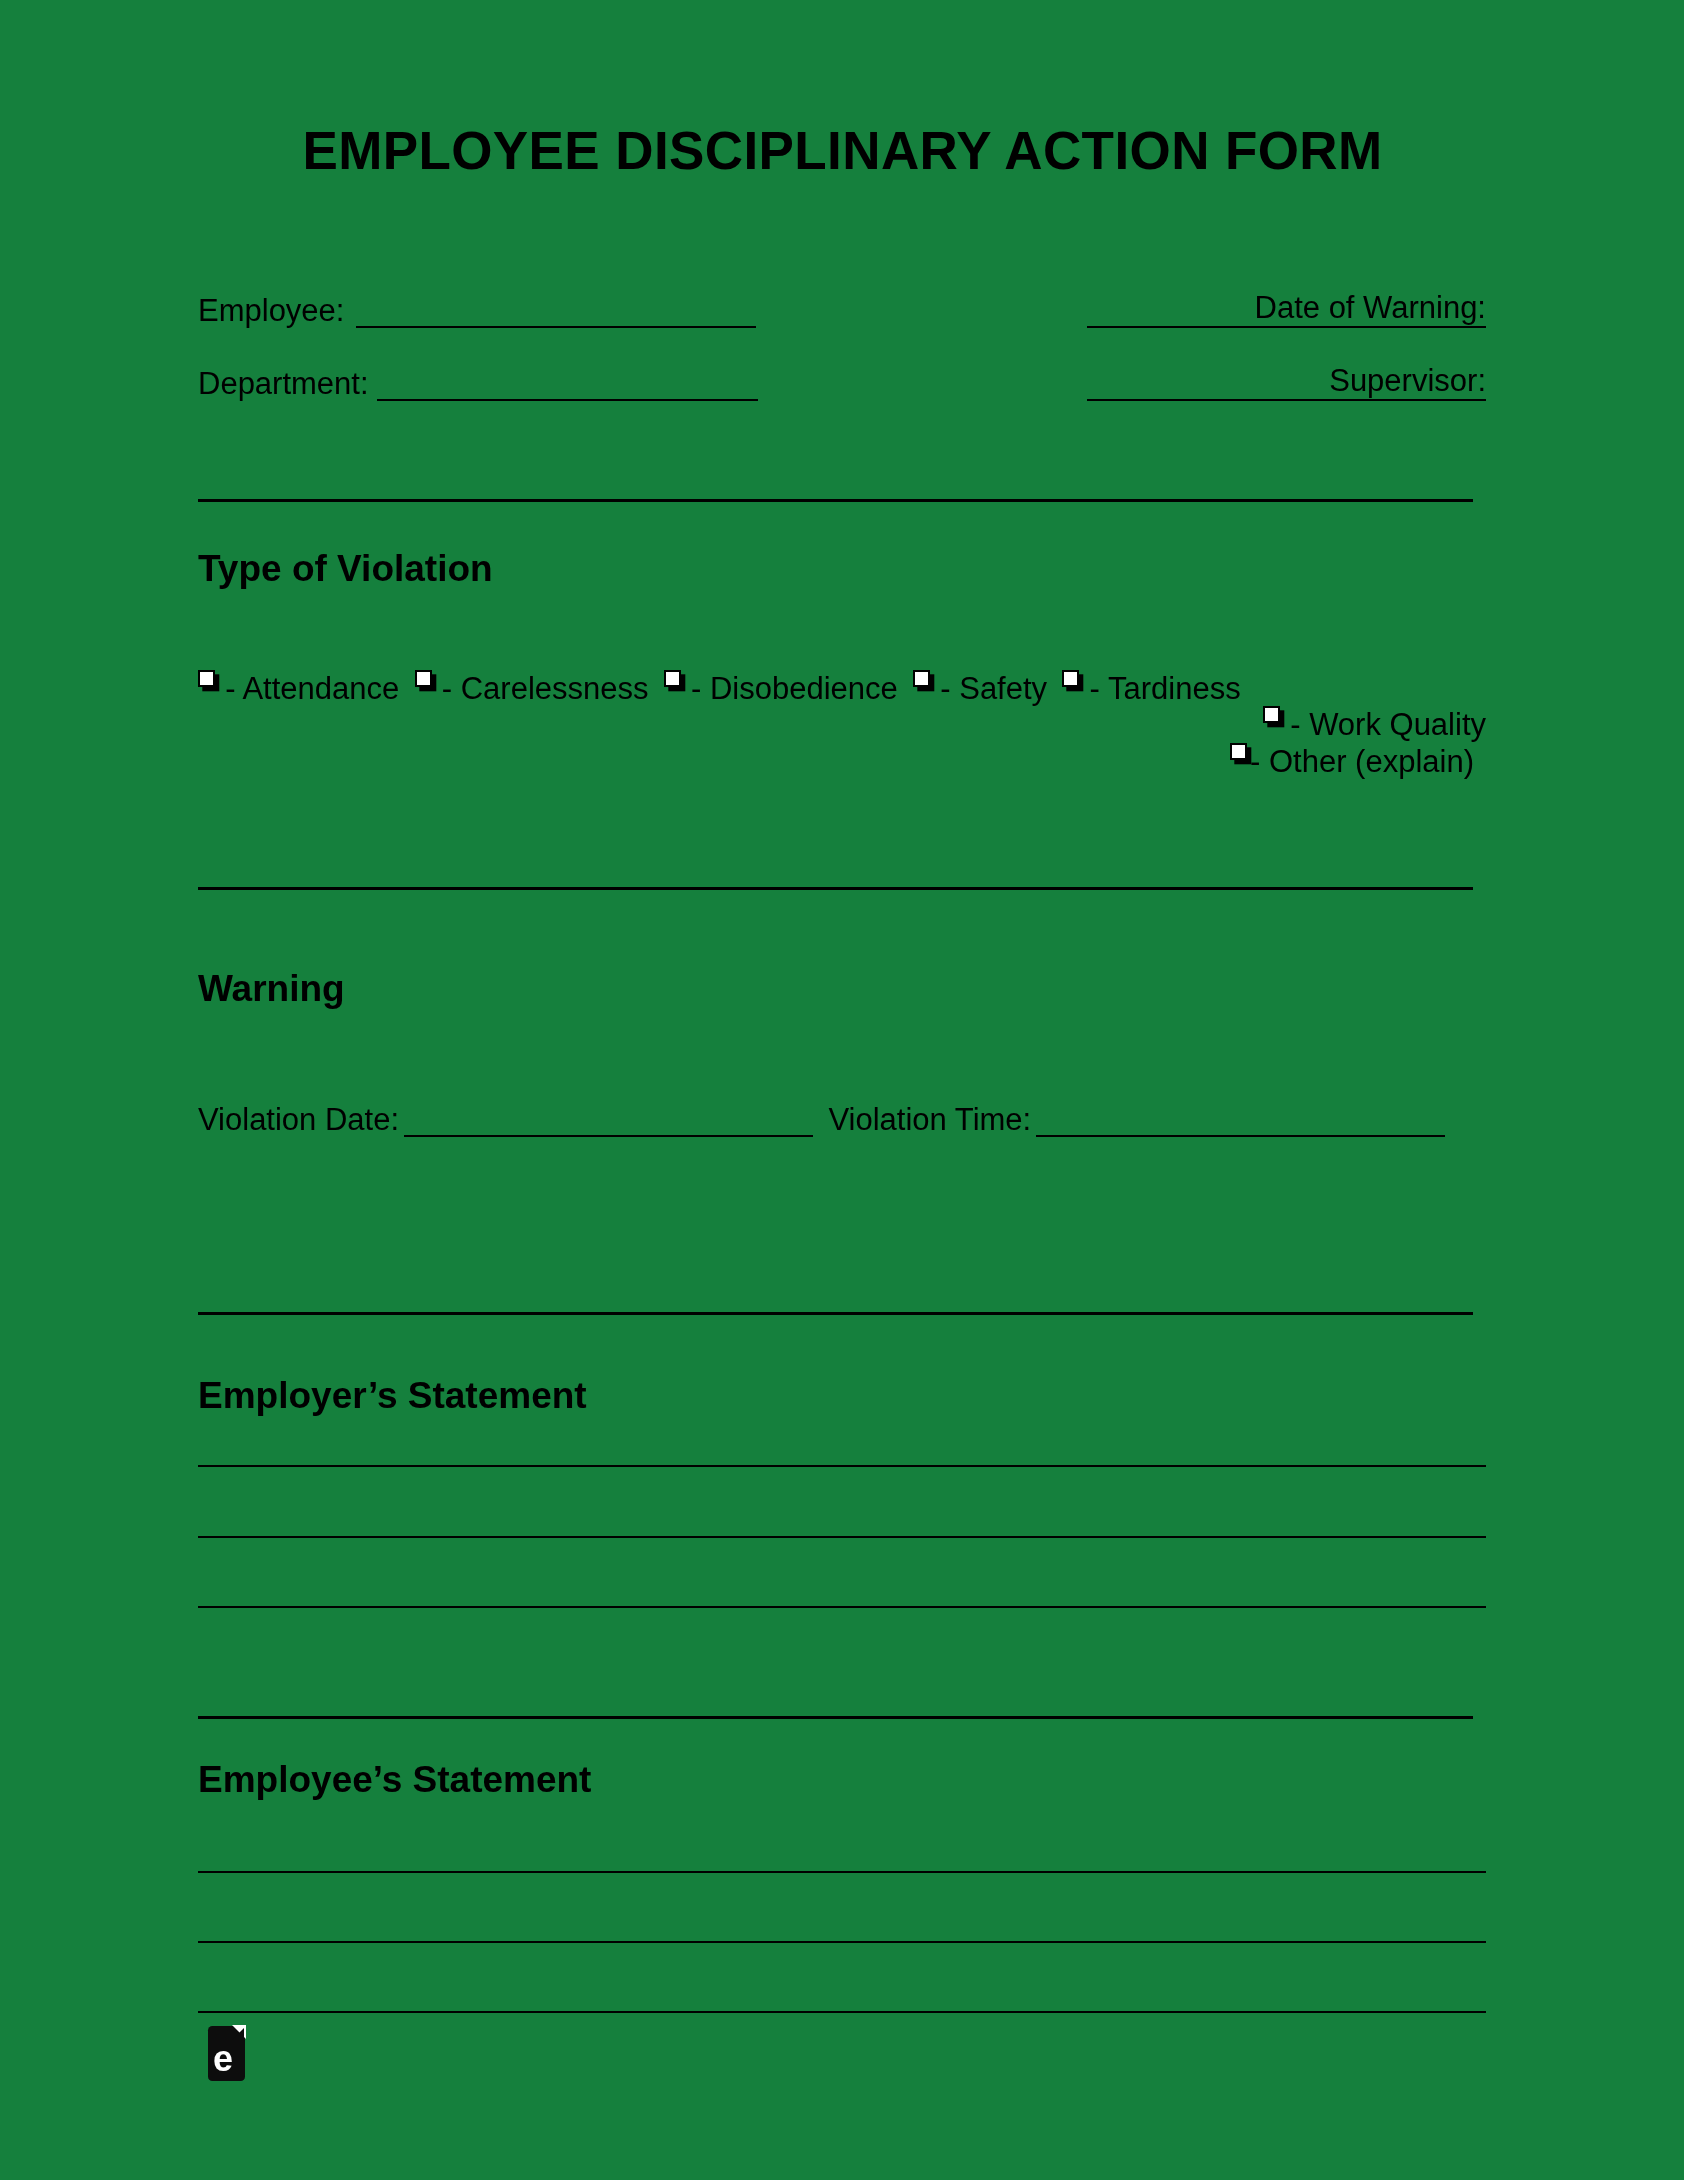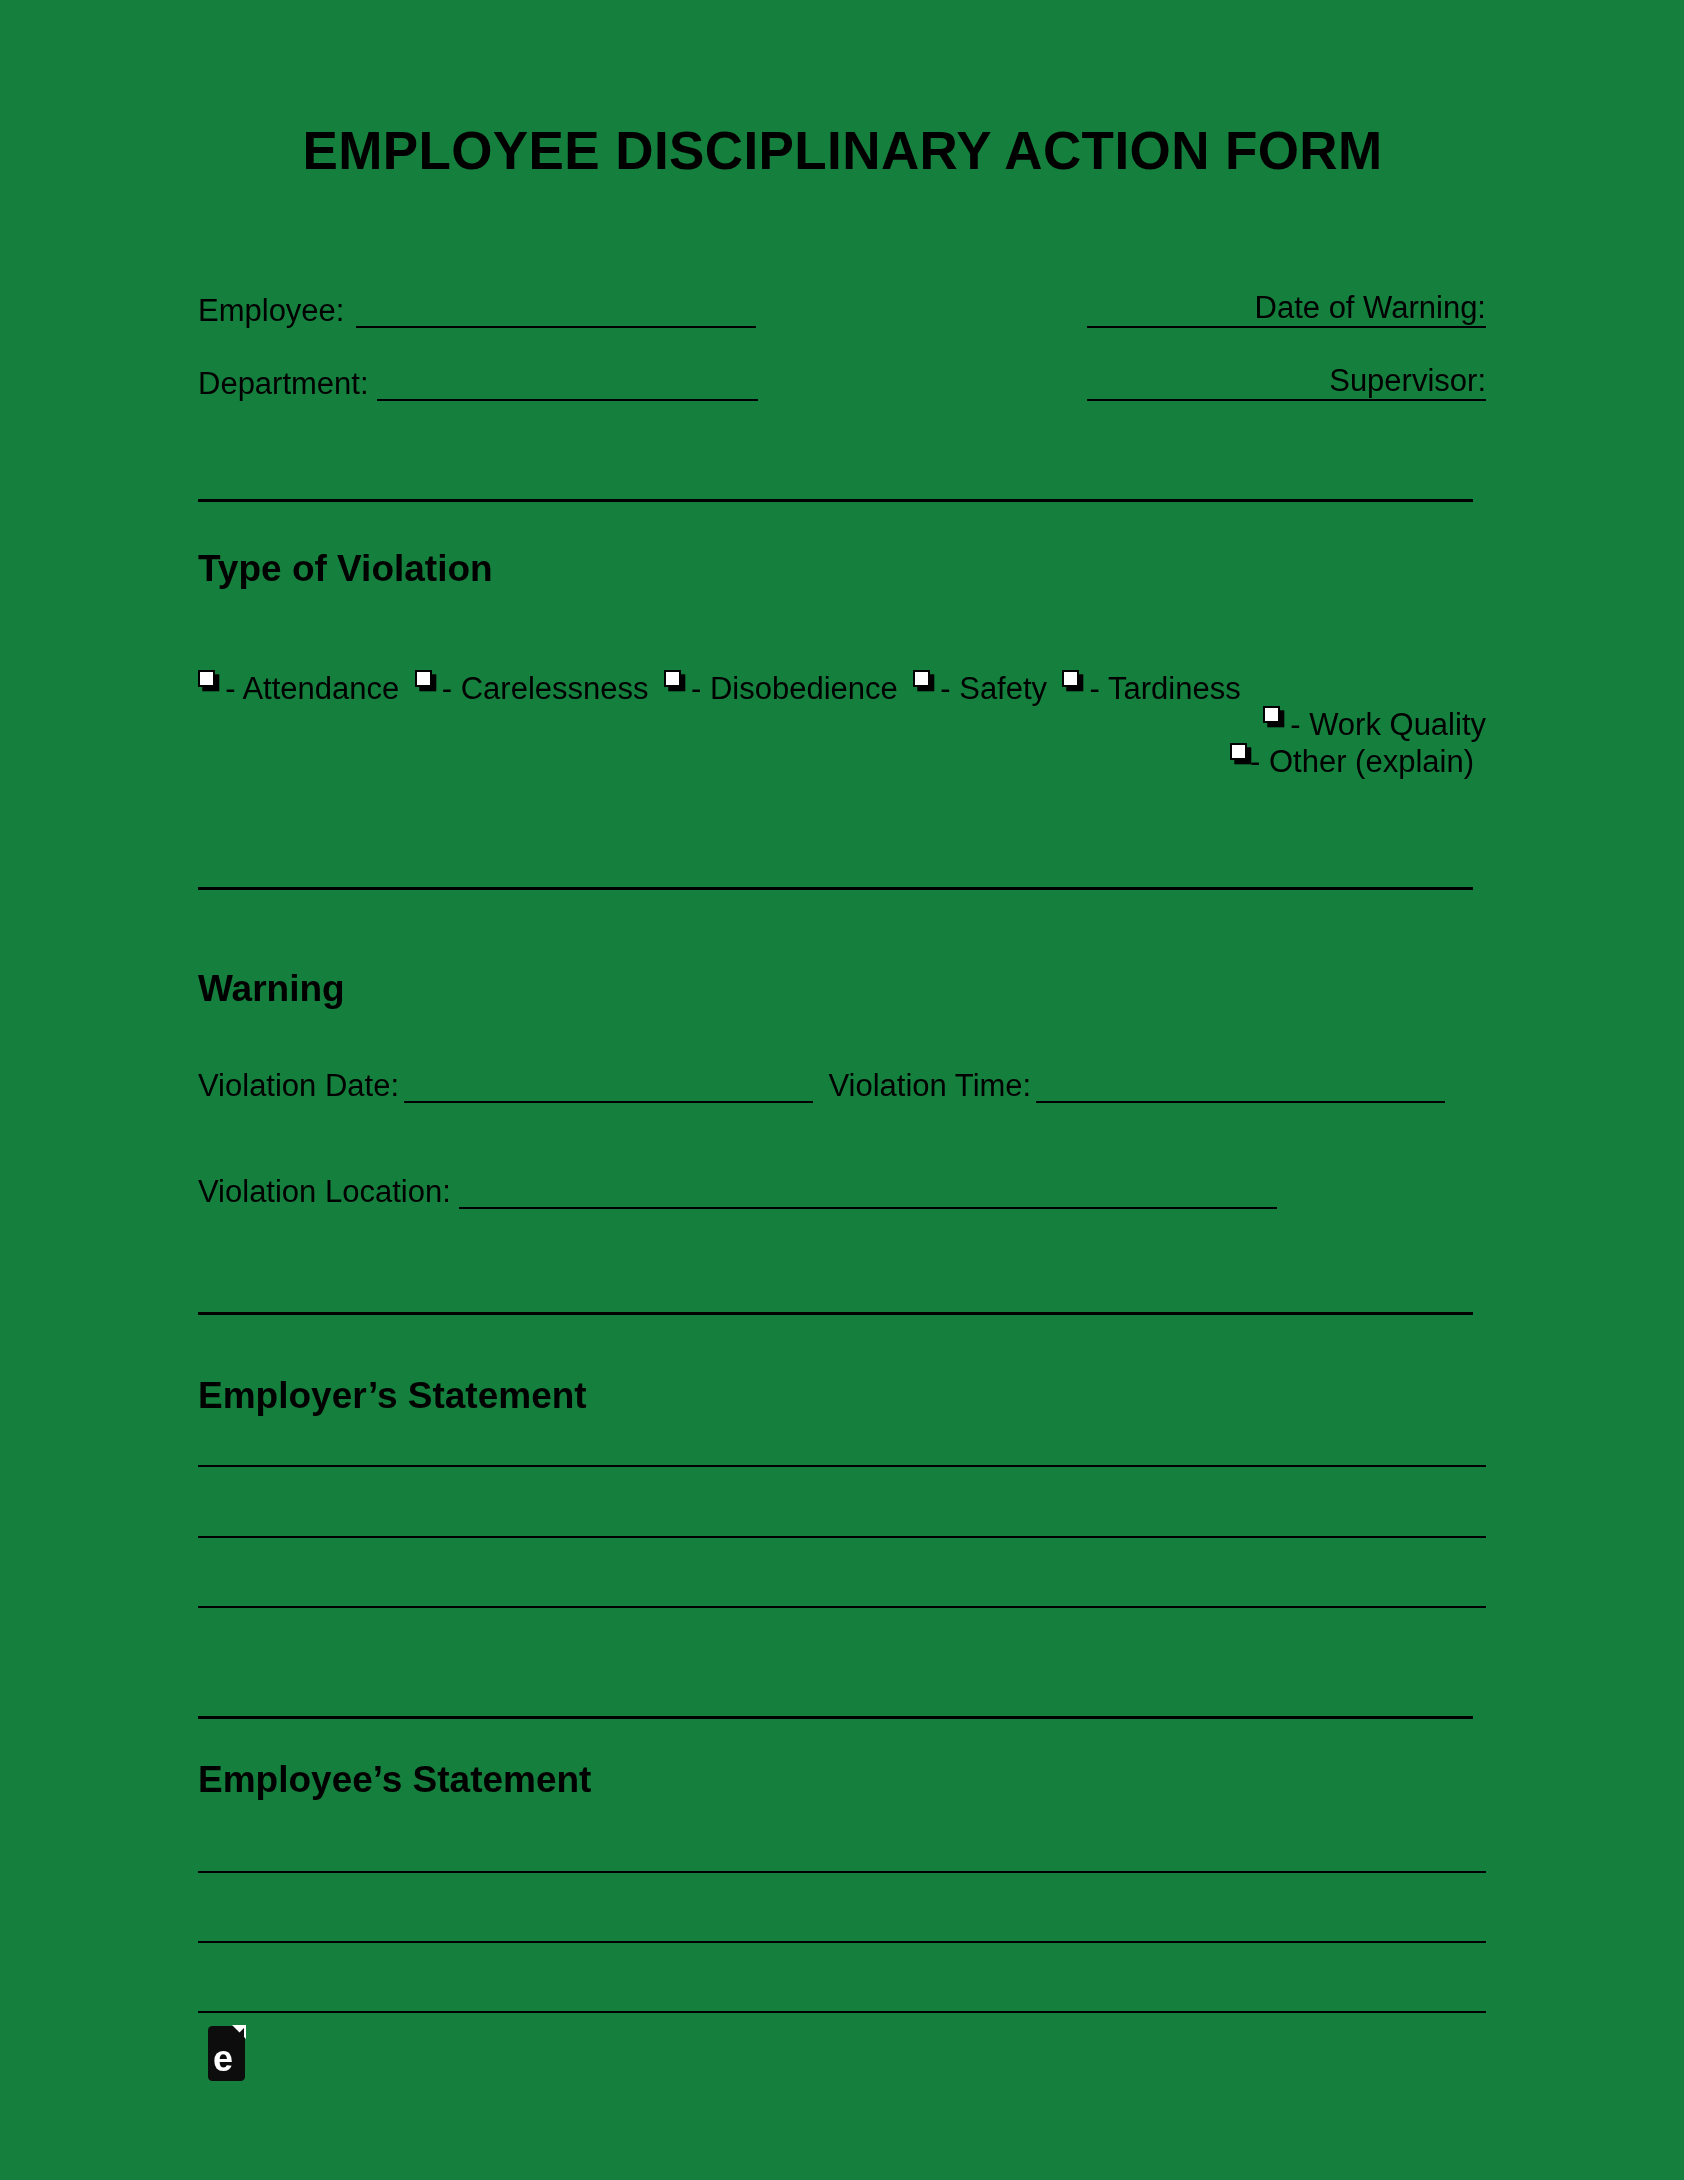--- a/index.html
+++ b/index.html
@@ -190,31 +190,27 @@
       <span class="checkbox tight"></span>
       <span class="lbl">- Other (explain)</span>
       <span class="fill-line flex1 sp14"></span>
     </span>
   </div>
 
   <div class="divider" style="top:887px;"></div>
 
   <div class="section-heading" style="top:939px;margin-top:28px;">Warning</div>
 
-  <div class="row" style="top:1061px;">
+  <div class="row" style="top:1095px;">
     <span class="lbl">Violation Date:</span>
     <span class="fill-line w480 sp6"></span>
     <span class="lbl sp18">Violation Time:</span>
     <span class="fill-line w480 sp6"></span>
   </div>
 
-  <div class="row" style="top:1167px;">
-    <span class="lbl">Violation Location:</span>
-    <span class="fill-line w960 sp10"></span>
-  </div>
 
   <div class="divider" style="top:1312px;"></div>
 
   <div class="section-heading" style="top:1354px;margin-top:20px;">Employer’s Statement</div>
 
   <div class="statement-line" style="top:1465px;"></div>
   <div class="statement-line" style="top:1536px;"></div>
   <div class="statement-line" style="top:1606px;"></div>
 
   <div class="divider" style="top:1716px;"></div>

